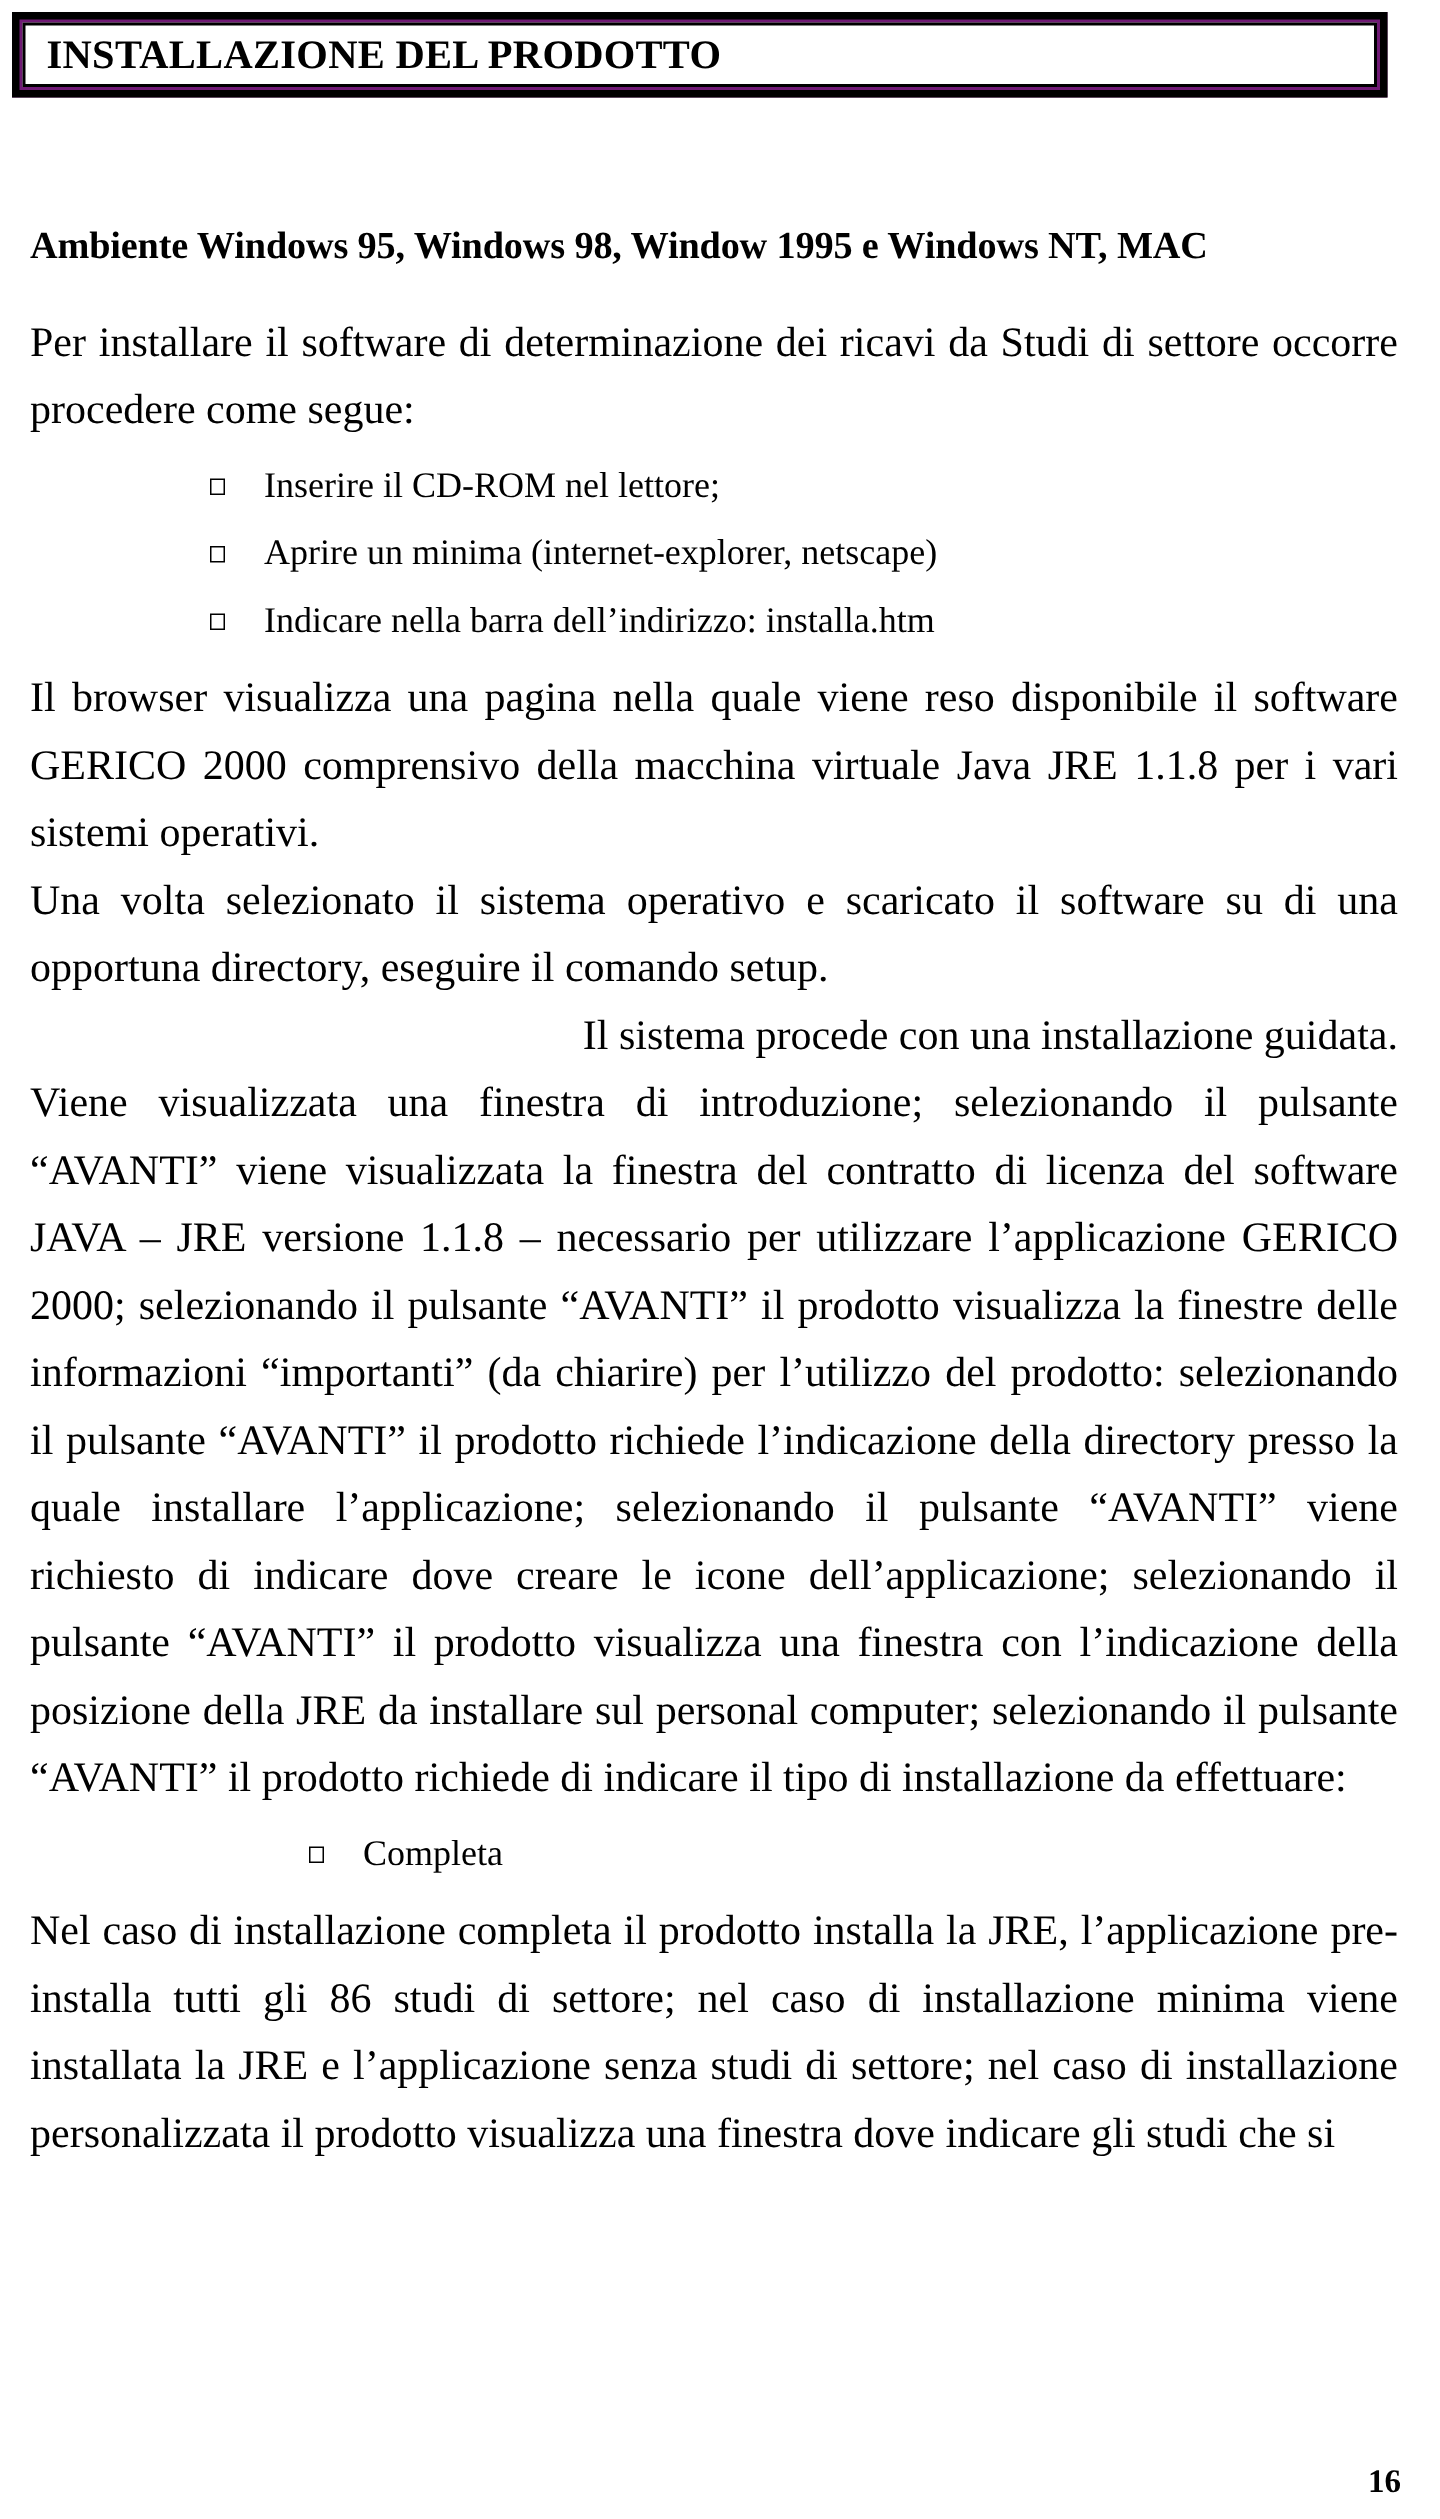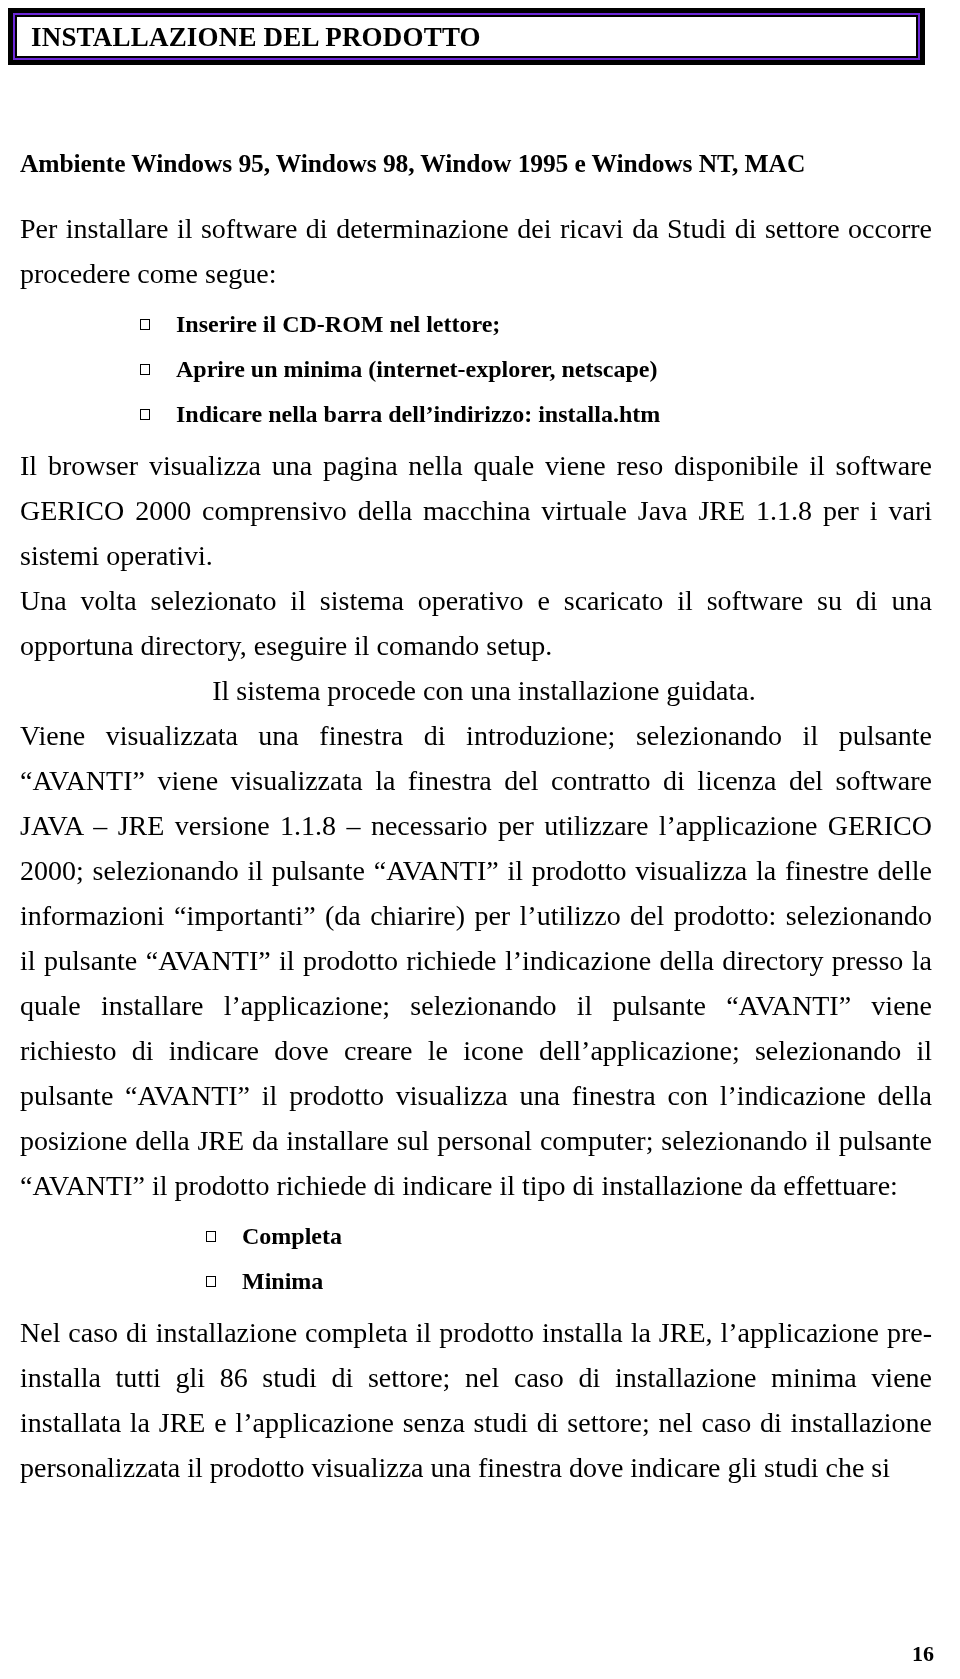--- a/index.html
+++ b/index.html
@@ -26,21 +26,21 @@
 
   
   .header-band {
     position: absolute;
     left: 8px;
     top: 8px;
     width: 917px;
     height: 57px;
     box-sizing: border-box;
     border: 5px solid #000000;
-    background: #6d28d9;
+    background: #701a75;
     padding: 0;
     text-align: center;
   }
   .header-inner {
     position: absolute;
     left: 2px;
     top: 2px;
     right: 2px;
     bottom: 2px;
     border: 2px solid #000000;
@@ -78,36 +78,35 @@
 
   p.para {
     font-size: 28px;
     line-height: 45px;
     margin: 0 0 0 0;
     text-align: justify;
     text-justify: inter-word;
     hyphens: none;
   }
   p.para.nojust {
-    text-align: center;
+    text-align: right;
     margin-left: 16px;
   }
 
   ul.bullets {
     list-style: none;
     margin: 6px 0 6px 0;
     padding: 0;
   }
   ul.bullets li {
     font-size: 24px;
     line-height: 45px;
     position: relative;
     padding-left: 44px;
     margin: 0 0 0 0;
-    font-weight: bold;
   }
   ul.bullets.indent1 { margin-left: 112px; }
   ul.bullets.indent2 { margin-left: 178px; }
 
   ul.bullets li .bullet-box {
     position: absolute;
     left: 8px;
     top: 17px;
     width: 10px;
     height: 11px;
@@ -167,24 +166,20 @@
 
     <p class="para nojust">Il sistema procede con una installazione guidata.</p>
 
     <p class="para">Viene visualizzata una finestra di introduzione; selezionando il pulsante “AVANTI” viene visualizzata la finestra del contratto di licenza del software JAVA – JRE versione 1.1.8 – necessario per utilizzare l’applicazione GERICO 2000; selezionando il pulsante “AVANTI”  il prodotto visualizza la finestre delle informazioni “importanti” (da chiarire) per l’utilizzo del prodotto: selezionando il pulsante “AVANTI” il prodotto richiede l’indicazione della directory presso la quale installare l’applicazione; selezionando il pulsante “AVANTI”   viene richiesto di indicare dove creare le icone dell’applicazione; selezionando il pulsante “AVANTI”  il prodotto visualizza una finestra con l’indicazione della posizione della JRE da installare sul personal computer; selezionando il pulsante “AVANTI”  il prodotto richiede di indicare il tipo di installazione da effettuare:</p>
 
     <ul class="bullets indent2">
       <li>
         <span class="bullet-box"></span>
         <span class="li-text">Completa</span>
       </li>
-      <li>
-        <span class="bullet-box"></span>
-        <span class="li-text">Minima</span>
-      </li>
     </ul>
 
     <p class="para">Nel caso di installazione completa il prodotto installa la JRE, l’applicazione pre-installa tutti gli 86 studi di settore; nel caso di installazione minima viene installata la JRE e l’applicazione senza studi di settore; nel caso di installazione personalizzata il prodotto visualizza una finestra dove indicare gli studi che si</p>
 
   </div>
 
   <div class="page-number">16</div>
 
 </div>
 

